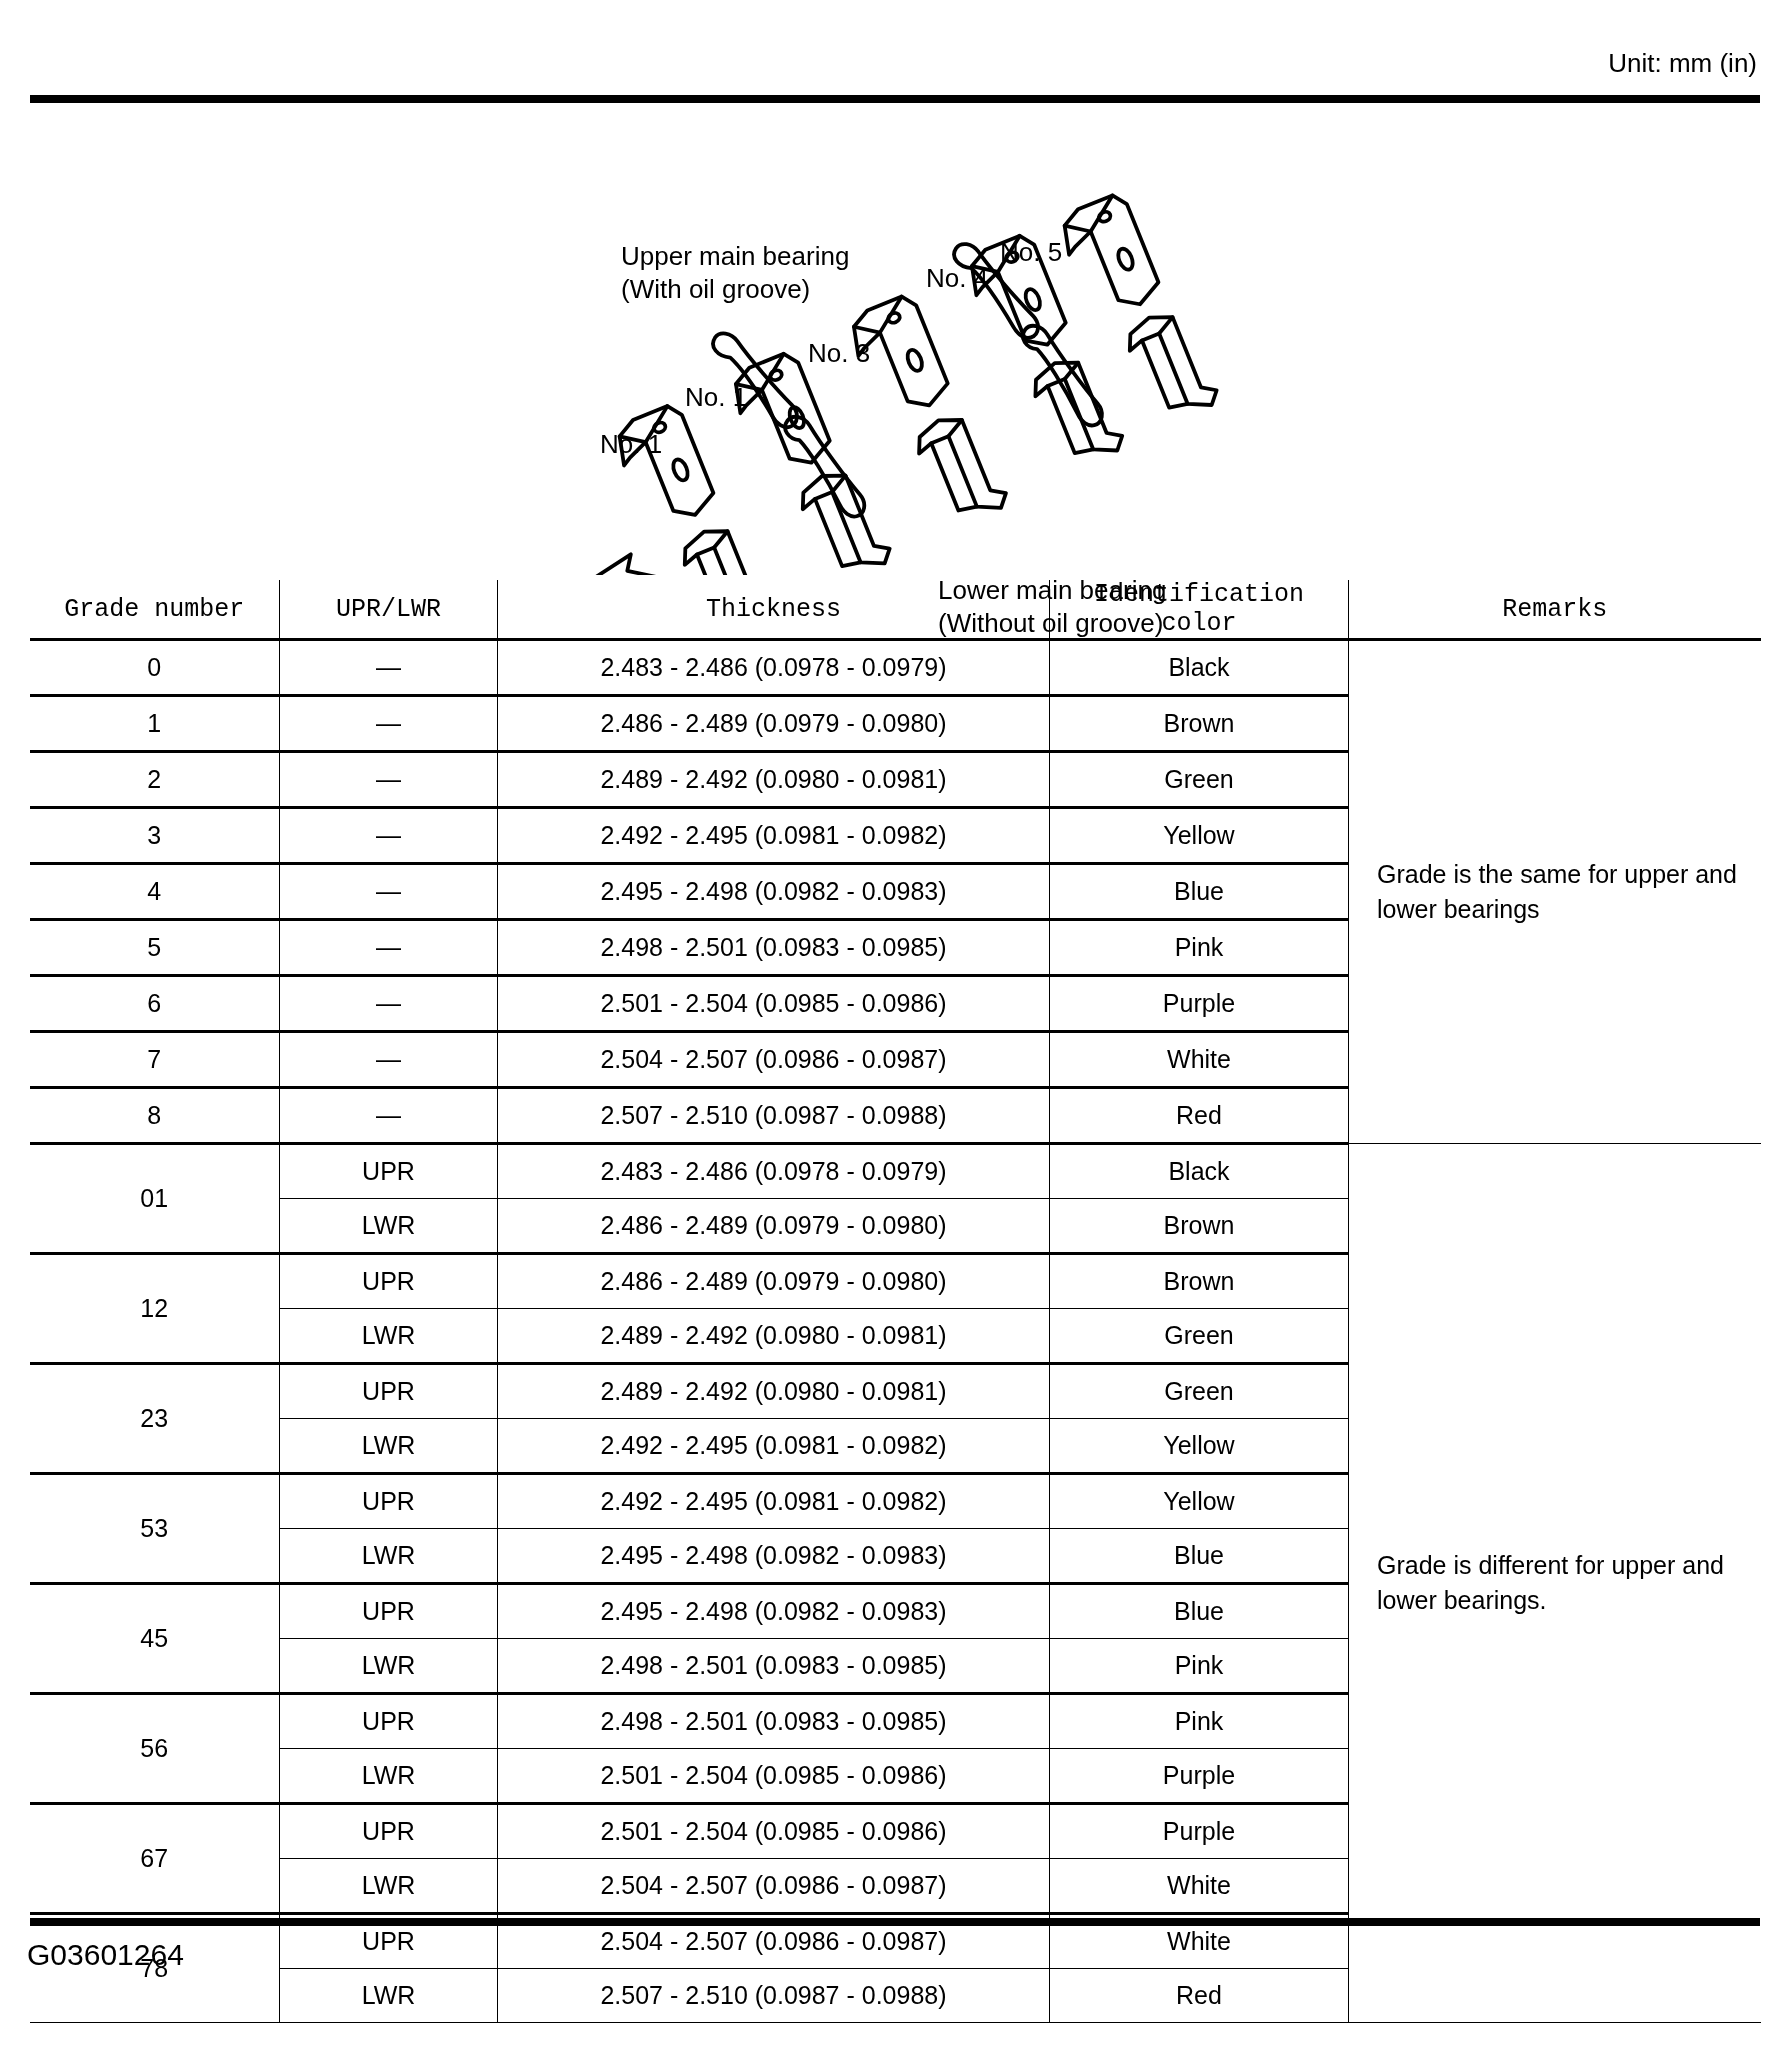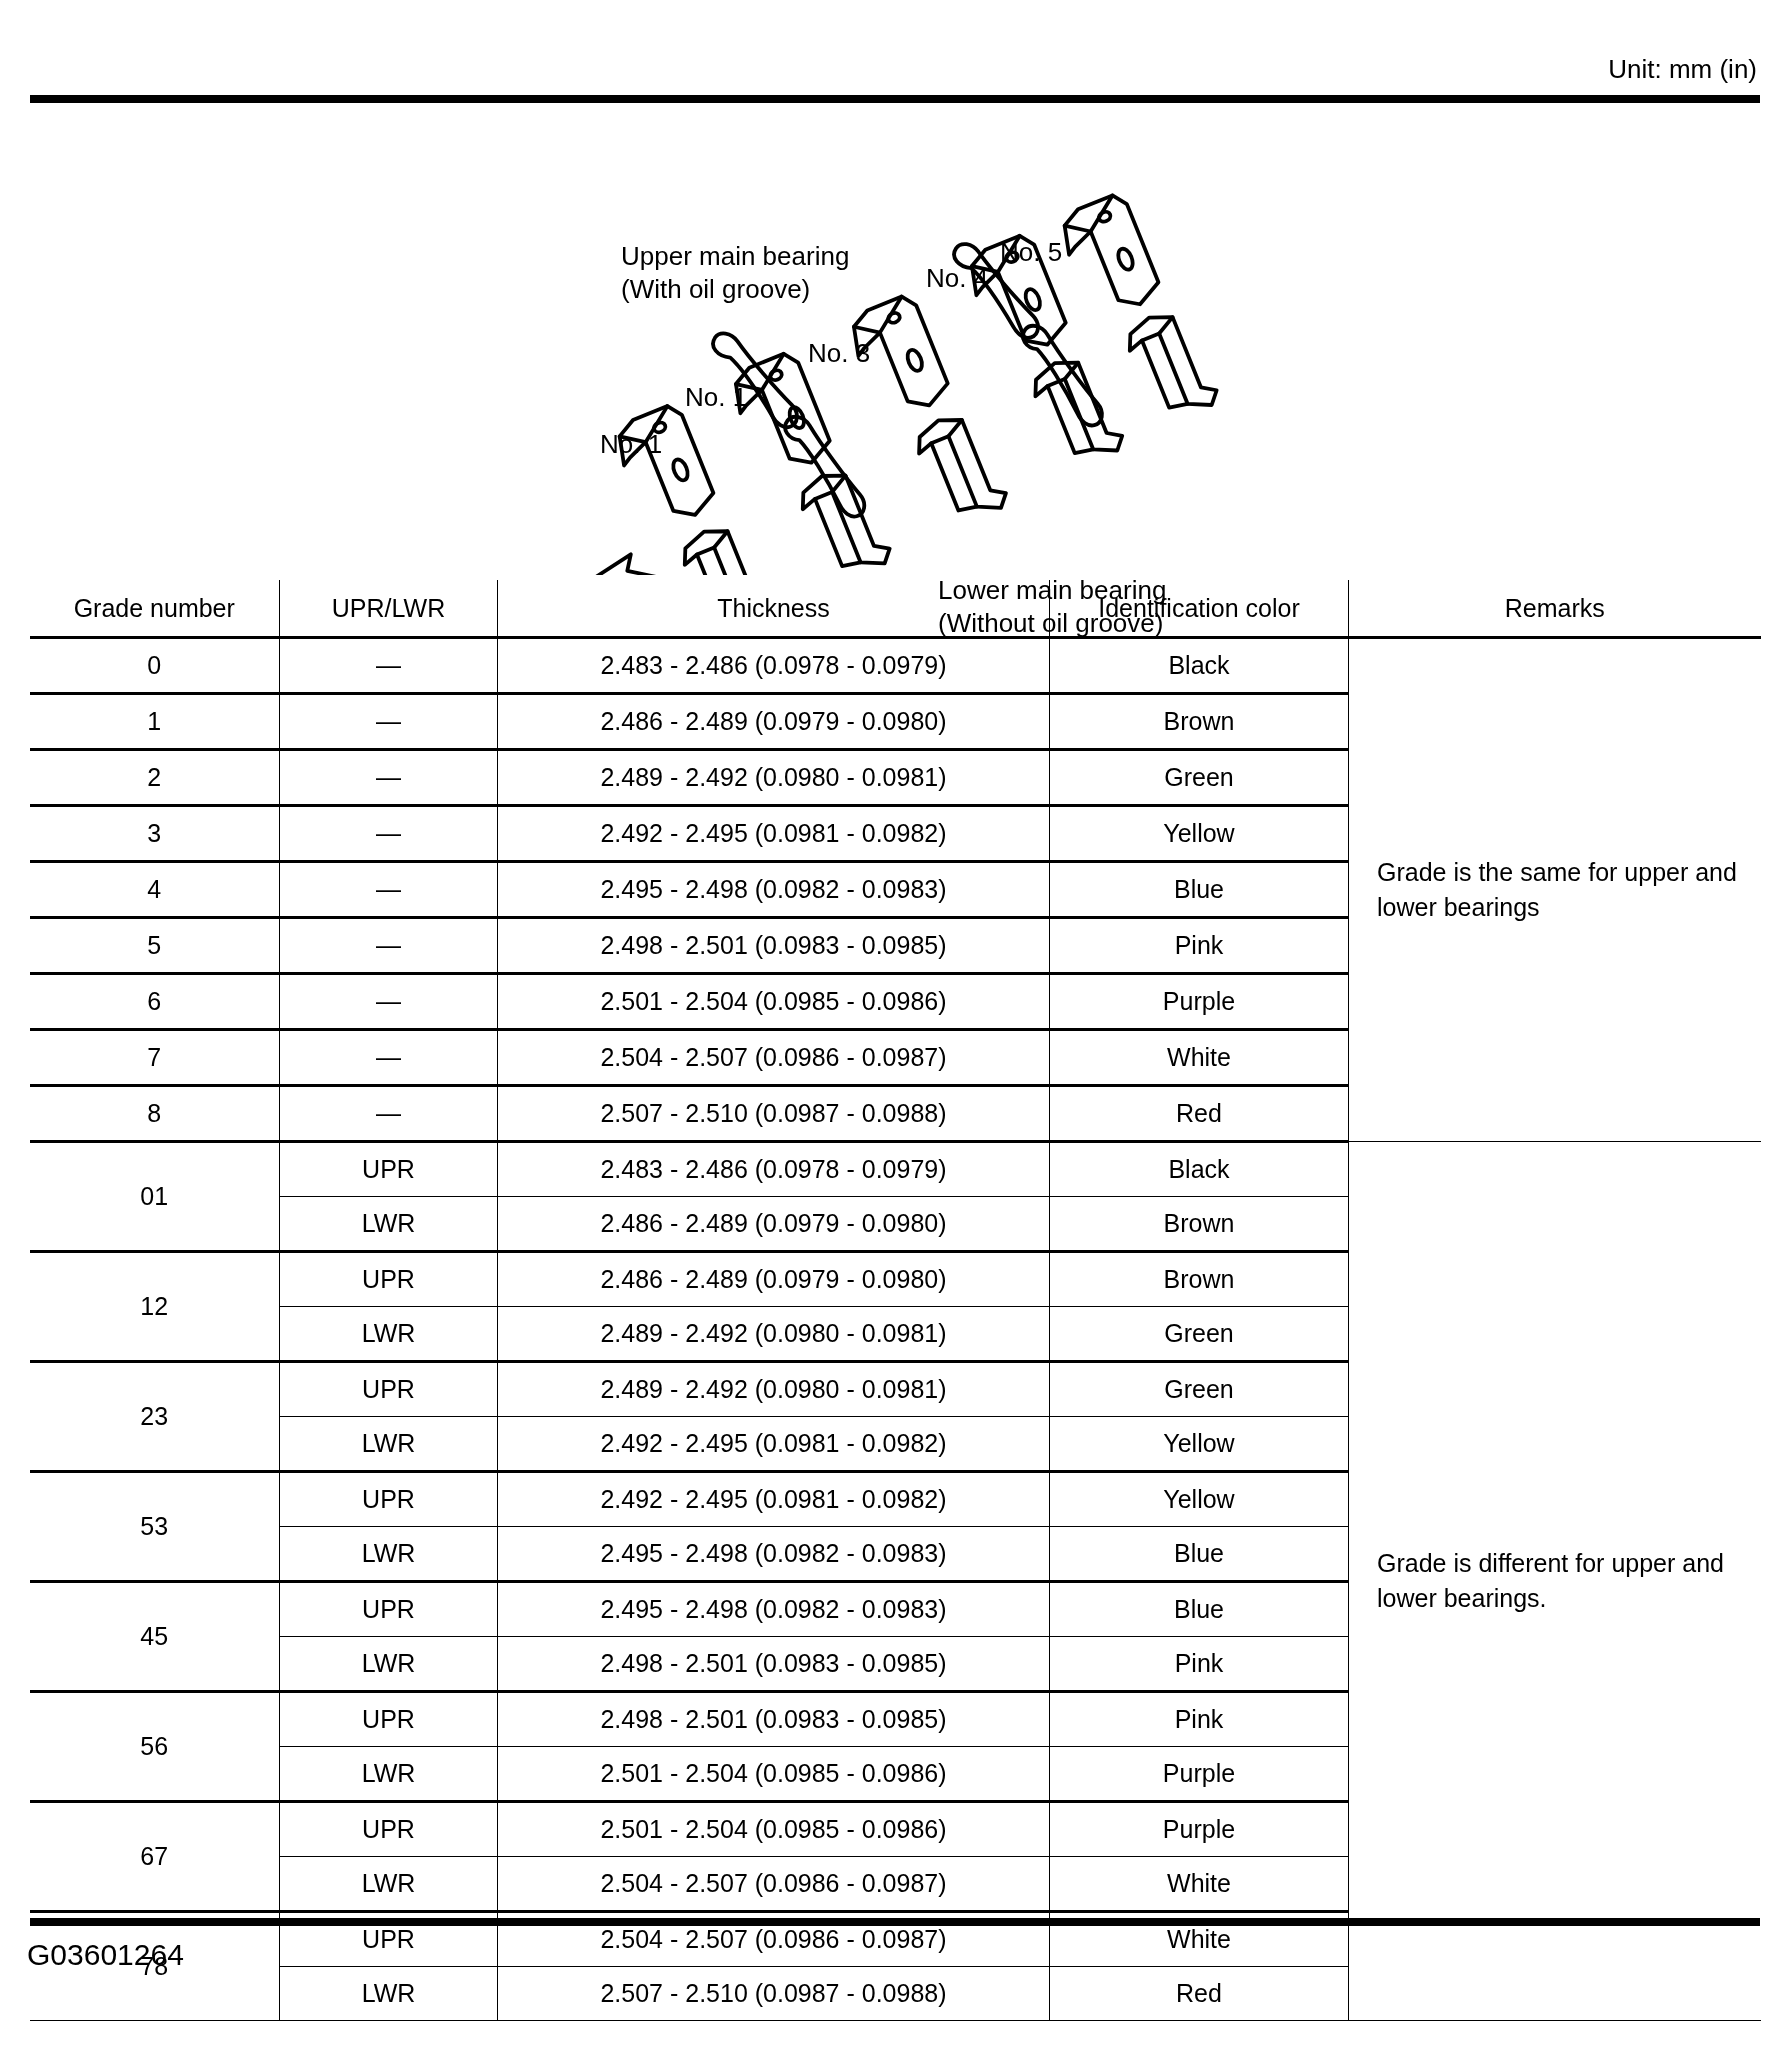--- a/index.html
+++ b/index.html
@@ -12,21 +12,21 @@
     height: 2051px;
     font-family: "Liberation Sans", sans-serif;
     color: #000000;
     position: relative;
     overflow: hidden;
   }
 
   
   .unit-note {
     position: absolute;
-    top: 56px;
+    top: 50px;
     right: 34px;
     font-size: 26px;
     line-height: 1;
     white-space: nowrap;
   }
 
   
   .top-rule {
     position: absolute;
     left: 29.5px;
@@ -76,20 +76,21 @@
     text-align: center;
     vertical-align: middle;
     font-weight: normal;
     padding: 0;
     height: 53px;
   }
   .spec-table tr.header-row th {
     border-top: none;
     border-bottom: 3.4px solid #000;
     height: 56px;
+    font-family: Liberation Mono, monospace;
   }
   .spec-table th.edge-l, .spec-table td.edge-l { border-left: none; }
   .spec-table th.edge-r, .spec-table td.edge-r { border-right: none; }
 
   
   .heavy-top > td, .heavy-top > th { border-top: 3.4px solid #000; }
   .heavy-bottom > td { border-bottom: 3.4px solid #000; }
 
   .col-grade  { width: 250px; }
   .col-uprlwr { width: 218px; }

